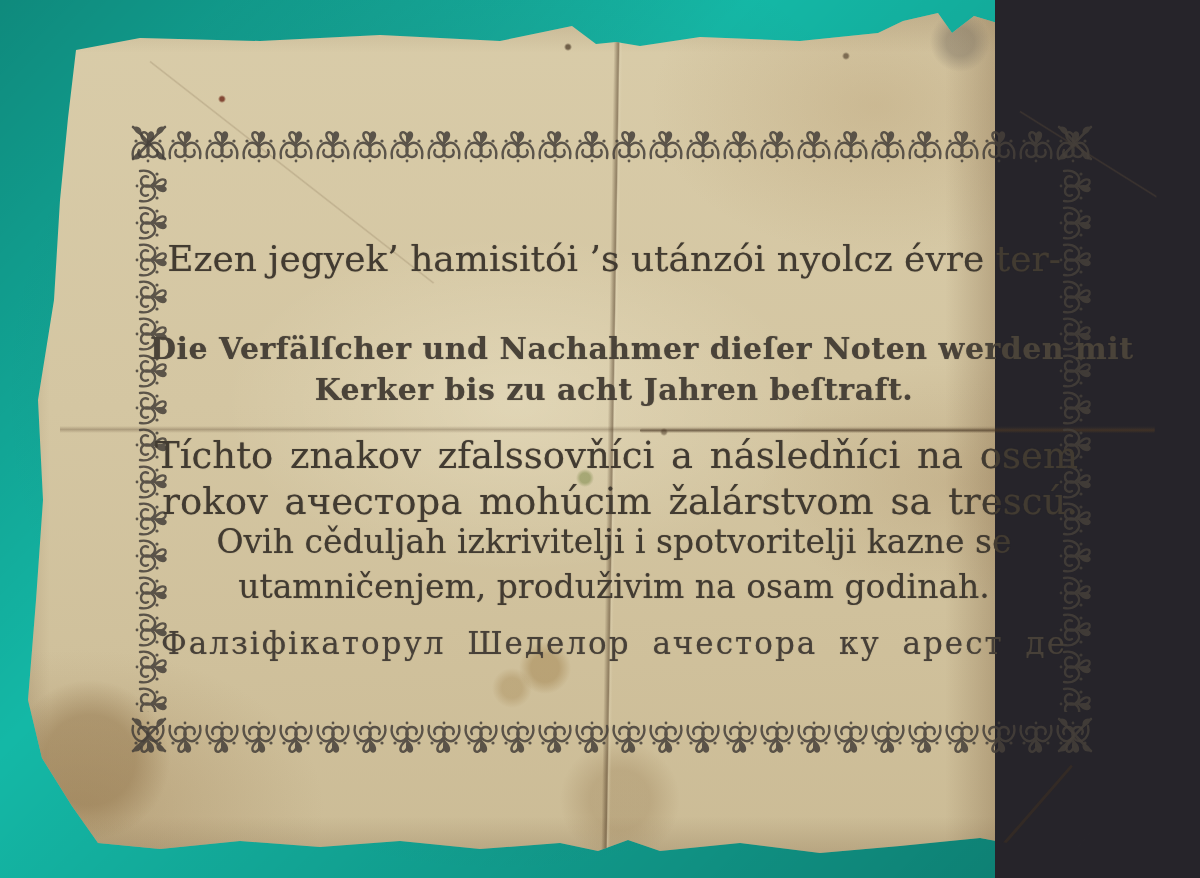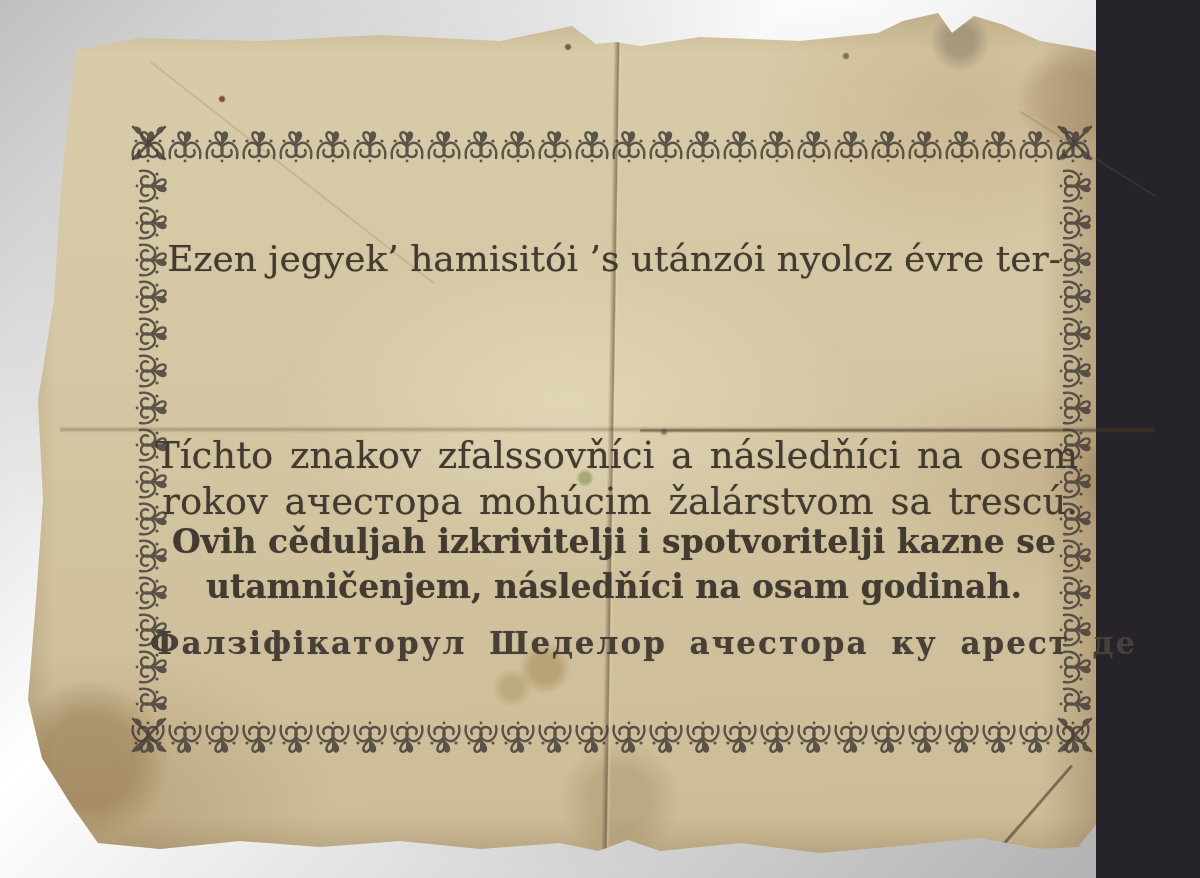--- a/index.html
+++ b/index.html
@@ -1,21 +1,21 @@
 <!DOCTYPE html>
 <html><head>
 <meta charset="utf-8">
 <style>
   html,body{margin:0;padding:0;}
   body{
     width:1200px;height:878px;overflow:hidden;
     background:#26242a;
     font-family:"DejaVu Serif", serif;
   }
-  .stage{position:relative;width:1096px;height:878px;background:#ffffff;}
+  .stage{position:relative;width:995px;height:878px;background:#14b8a6;}
   .backdrop-shade{position:absolute;inset:0;
     background:
       radial-gradient(ellipse at 50% 45%, rgba(70,66,72,.25), transparent 70%),
       linear-gradient(135deg, rgba(0,0,0,.25), transparent 40%, rgba(0,0,0,.3));
   }
   
   .paper{
     position:absolute;inset:0;
     clip-path:polygon(
       76px 50px,140px 38px,260px 41px,380px 35px,500px 41px,548px 31px,572px 26px,
@@ -106,22 +106,22 @@
   .corner-bl{left:126px;top:712px;}
   .corner-br{left:1052px;top:712px;}
   svg.ornament{opacity:.85;}
   
   .warning{position:absolute;left:150px;width:928px;text-align:center;color:#423b31;
     text-shadow:0 0 1px rgba(66,59,49,.55);white-space:nowrap;}
   .warning .line{display:block;}
   .lang-hu{top:200px;font-size:36px;line-height:45px;letter-spacing:0px;}
   .lang-de{top:298px;font-size:30px;line-height:41px;font-weight:700;letter-spacing:0.5px;color:#4a4339;}
   .lang-sk{top:396px;font-size:37px;line-height:46px;word-spacing:5px;text-align:right;}
-  .lang-hr{top:486px;font-size:33px;line-height:45px;font-weight:bold;}
-  .lang-ro{top:588px;font-size:31px;line-height:49px;font-weight:700;letter-spacing:2px;word-spacing:10px;color:#474038;}
+  .lang-hr{top:486px;font-size:33px;line-height:45px;}
+  .lang-ro{top:588px;font-size:31px;line-height:49px;font-weight:400;letter-spacing:2px;word-spacing:10px;color:#474038;}
 </style>
 </head>
 <body>
 
 <div class="stage">
   <div class="backdrop-shade"></div>
 
   <div class="paper">
     <div class="edge-vignette"></div>
     <div class="stains"></div>
@@ -256,25 +256,29 @@
     <svg class="ornament corner-piece corner-bl" viewBox="0 0 46 46">
         <use href="#fleur-corner"></use>
       </svg>
     <svg class="ornament corner-piece corner-br" viewBox="0 0 46 46">
         <use href="#fleur-corner"></use>
       </svg>
 
     <p class="warning lang-hu">
       <span class="line">Ezen jegyek’ hamisitói ’s utánzói nyolcz évre ter-</span>
     </p>
+    <p class="warning lang-de">
+      <span class="line">Die Verfälſcher und Nachahmer dieſer Noten werden mit</span>
+      <span class="line">Kerker bis zu acht Jahren beſtraft.</span>
+    </p>
     <p class="warning lang-sk">
       <span class="line">Tíchto znakov zfalssovňíci a následňíci na osem</span>
       <span class="line">rokov ачестора mohúcim žalárstvom sa trescú.</span>
     </p>
     <p class="warning lang-hr">
       <span class="line">Ovih cěduljah izkrivitelji i spotvoritelji kazne se</span>
-      <span class="line">utamničenjem, následňíci na osam godinah.</span>
+      <span class="line">utamničenjem, produživim na osam godinah.</span>
     </p>
     <p class="warning lang-ro">
       <span class="line">Фалзіфікаторул Шеделор ачестора ку арест де</span>
     </p>
   </div>
 </div>
 
 </body></html>

